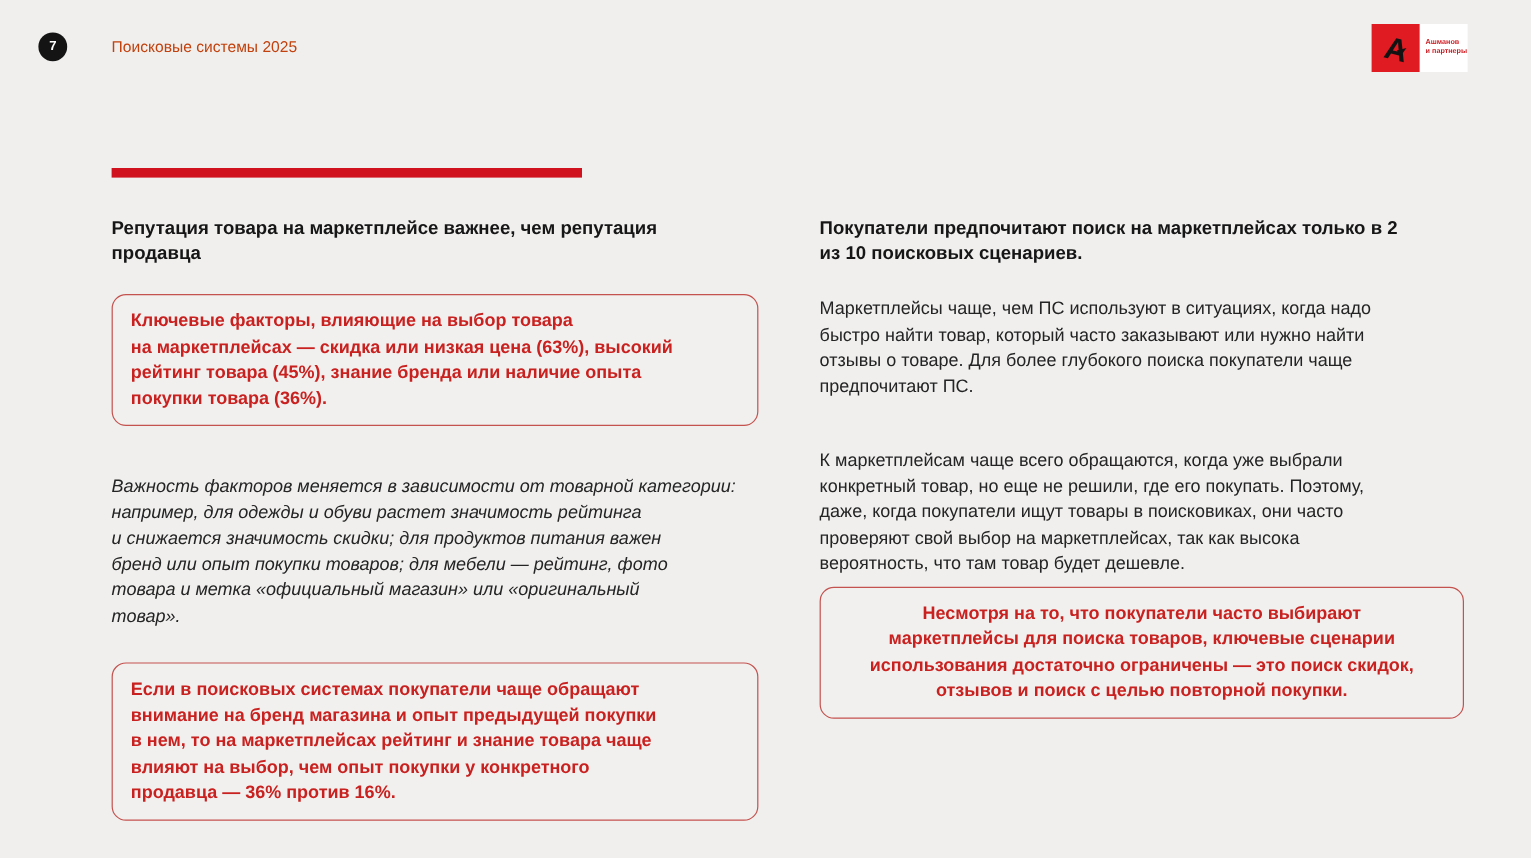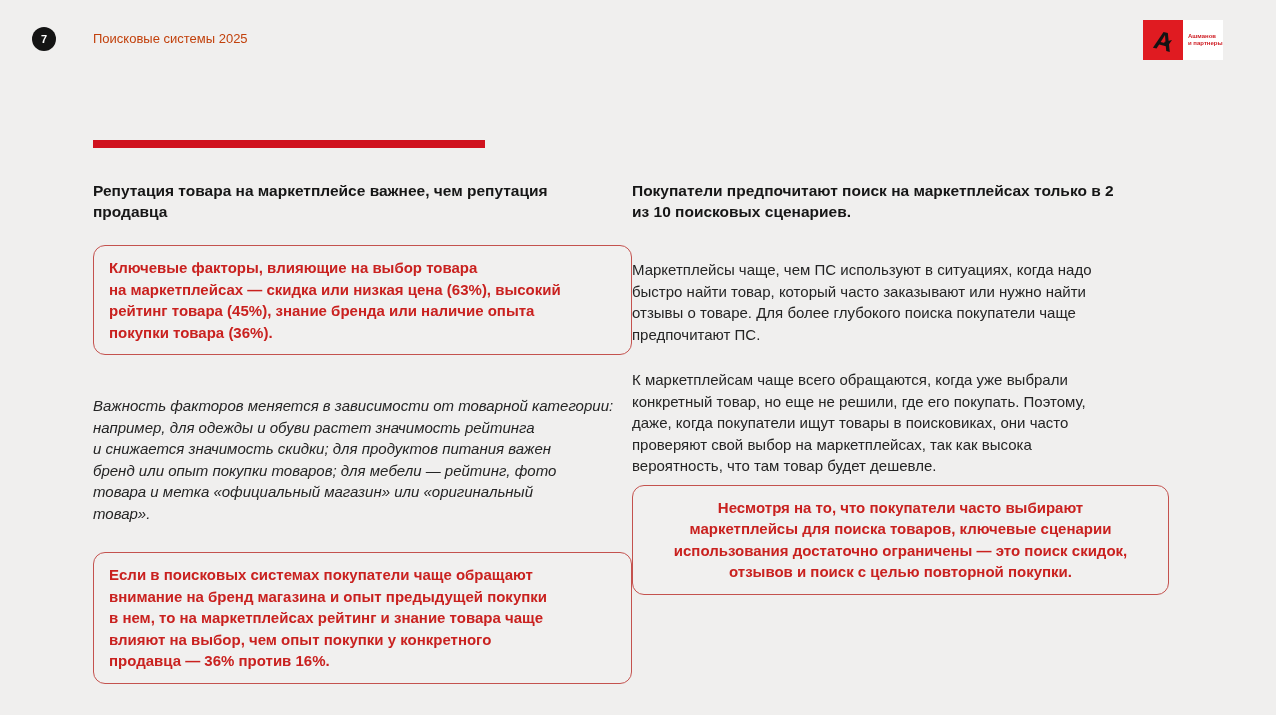--- a/index.html
+++ b/index.html
@@ -47,21 +47,21 @@
     font-size: 35px; font-weight: bold; color: #101010;
     margin: 0; letter-spacing: 0.2px;
   }
   .title-bar {
     position: absolute; left: 93px; top: 140px;
     width: 392px; height: 8px; background: #d0121e;
   }
   
   .columns {
     position: absolute; left: 93px; top: 180px;
-    width: 1127px; display: flex; 
+    width: 1127px; display: flex; gap: 51px;
   }
   .col-left  { width: 539px; }
   .col-right { width: 537px; }
   .col-heading {
     font-size: 15.5px; font-weight: bold; color: #161616;
     line-height: 21px; margin: 0; white-space: pre-line;
   }
   .body-text {
     font-size: 15px; color: #242424; line-height: 21.5px;
     margin: 0; white-space: pre-line;
@@ -70,22 +70,22 @@
     border: 1px solid #c4524e; border-radius: 12px;
     padding: 11px 15px;
     color: #c9211f; font-weight: bold;
     font-size: 15px; line-height: 21.5px;
     white-space: pre-line;
     background: #f1f0ef;
   }
   .col-left .callout-first  { margin-top: 23px; }
   .col-left .body-text      { margin-top: 40px; font-style: italic; }
   .col-left .callout-second { margin-top: 28px; }
-  .col-right .para-first    { margin-top: 37px; }
-  .col-right .para-second   { margin-top: 24px; }
+  .col-right .para-first    { margin-top: 25px; }
+  .col-right .para-second   { margin-top: 40px; }
   .col-right .callout       { margin-top: 8px; text-align: center; }
 </style>
 </head>
 <body>
 
 <div class="slide">
 
   <div class="page-badge">
     <span>7</span>
   </div>

